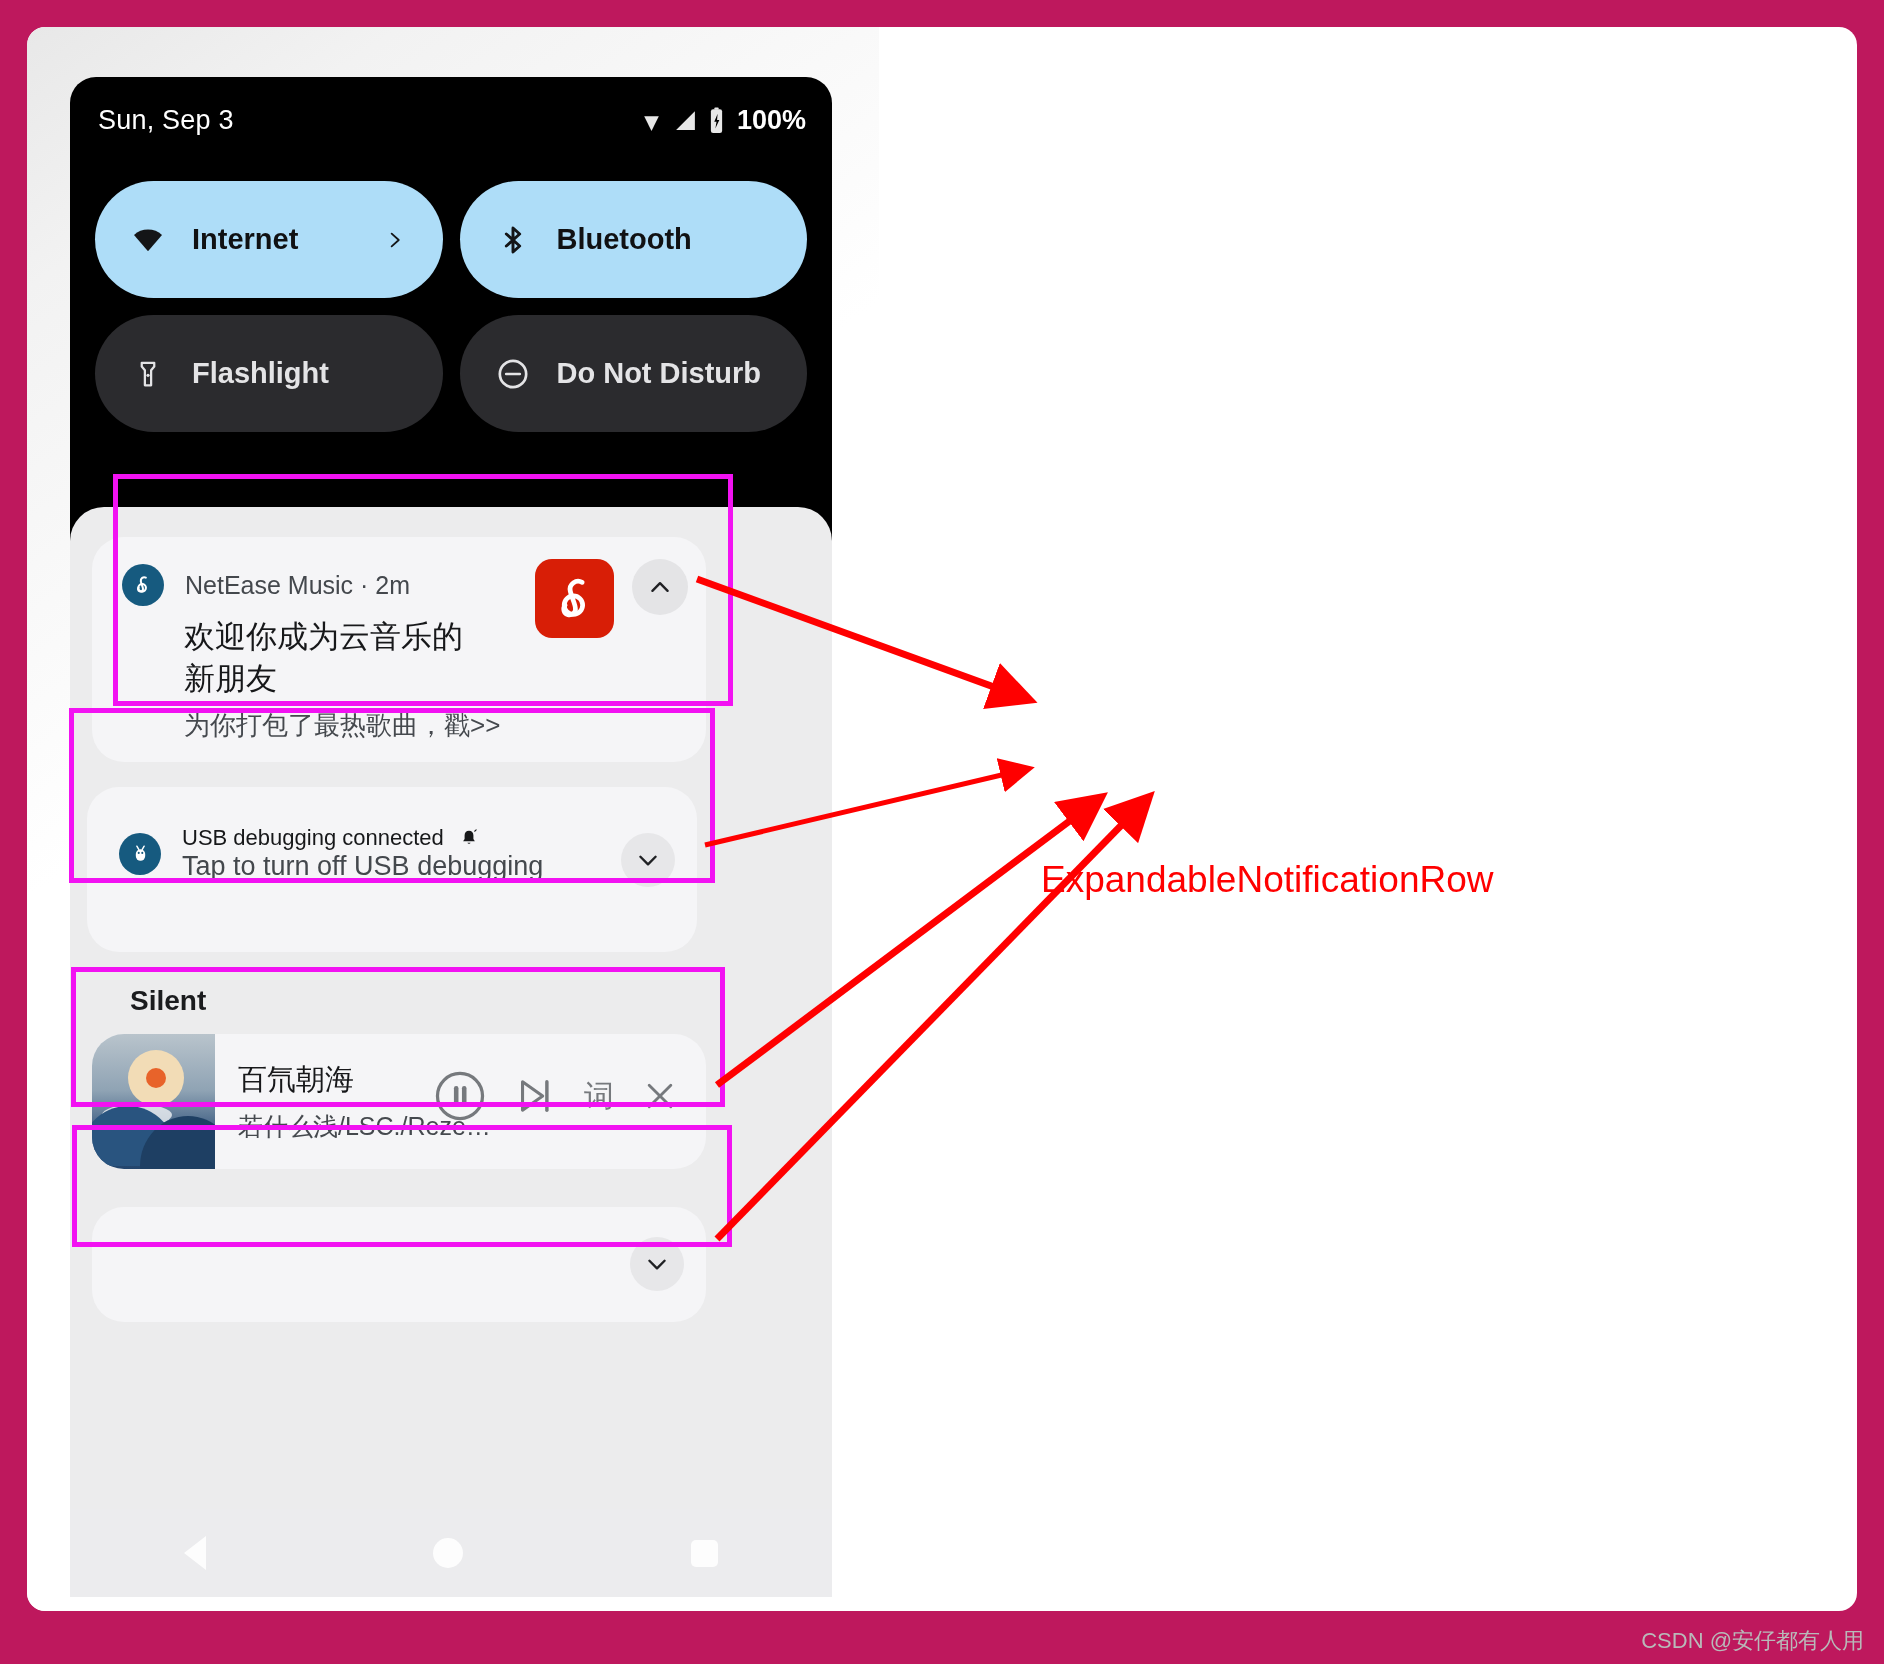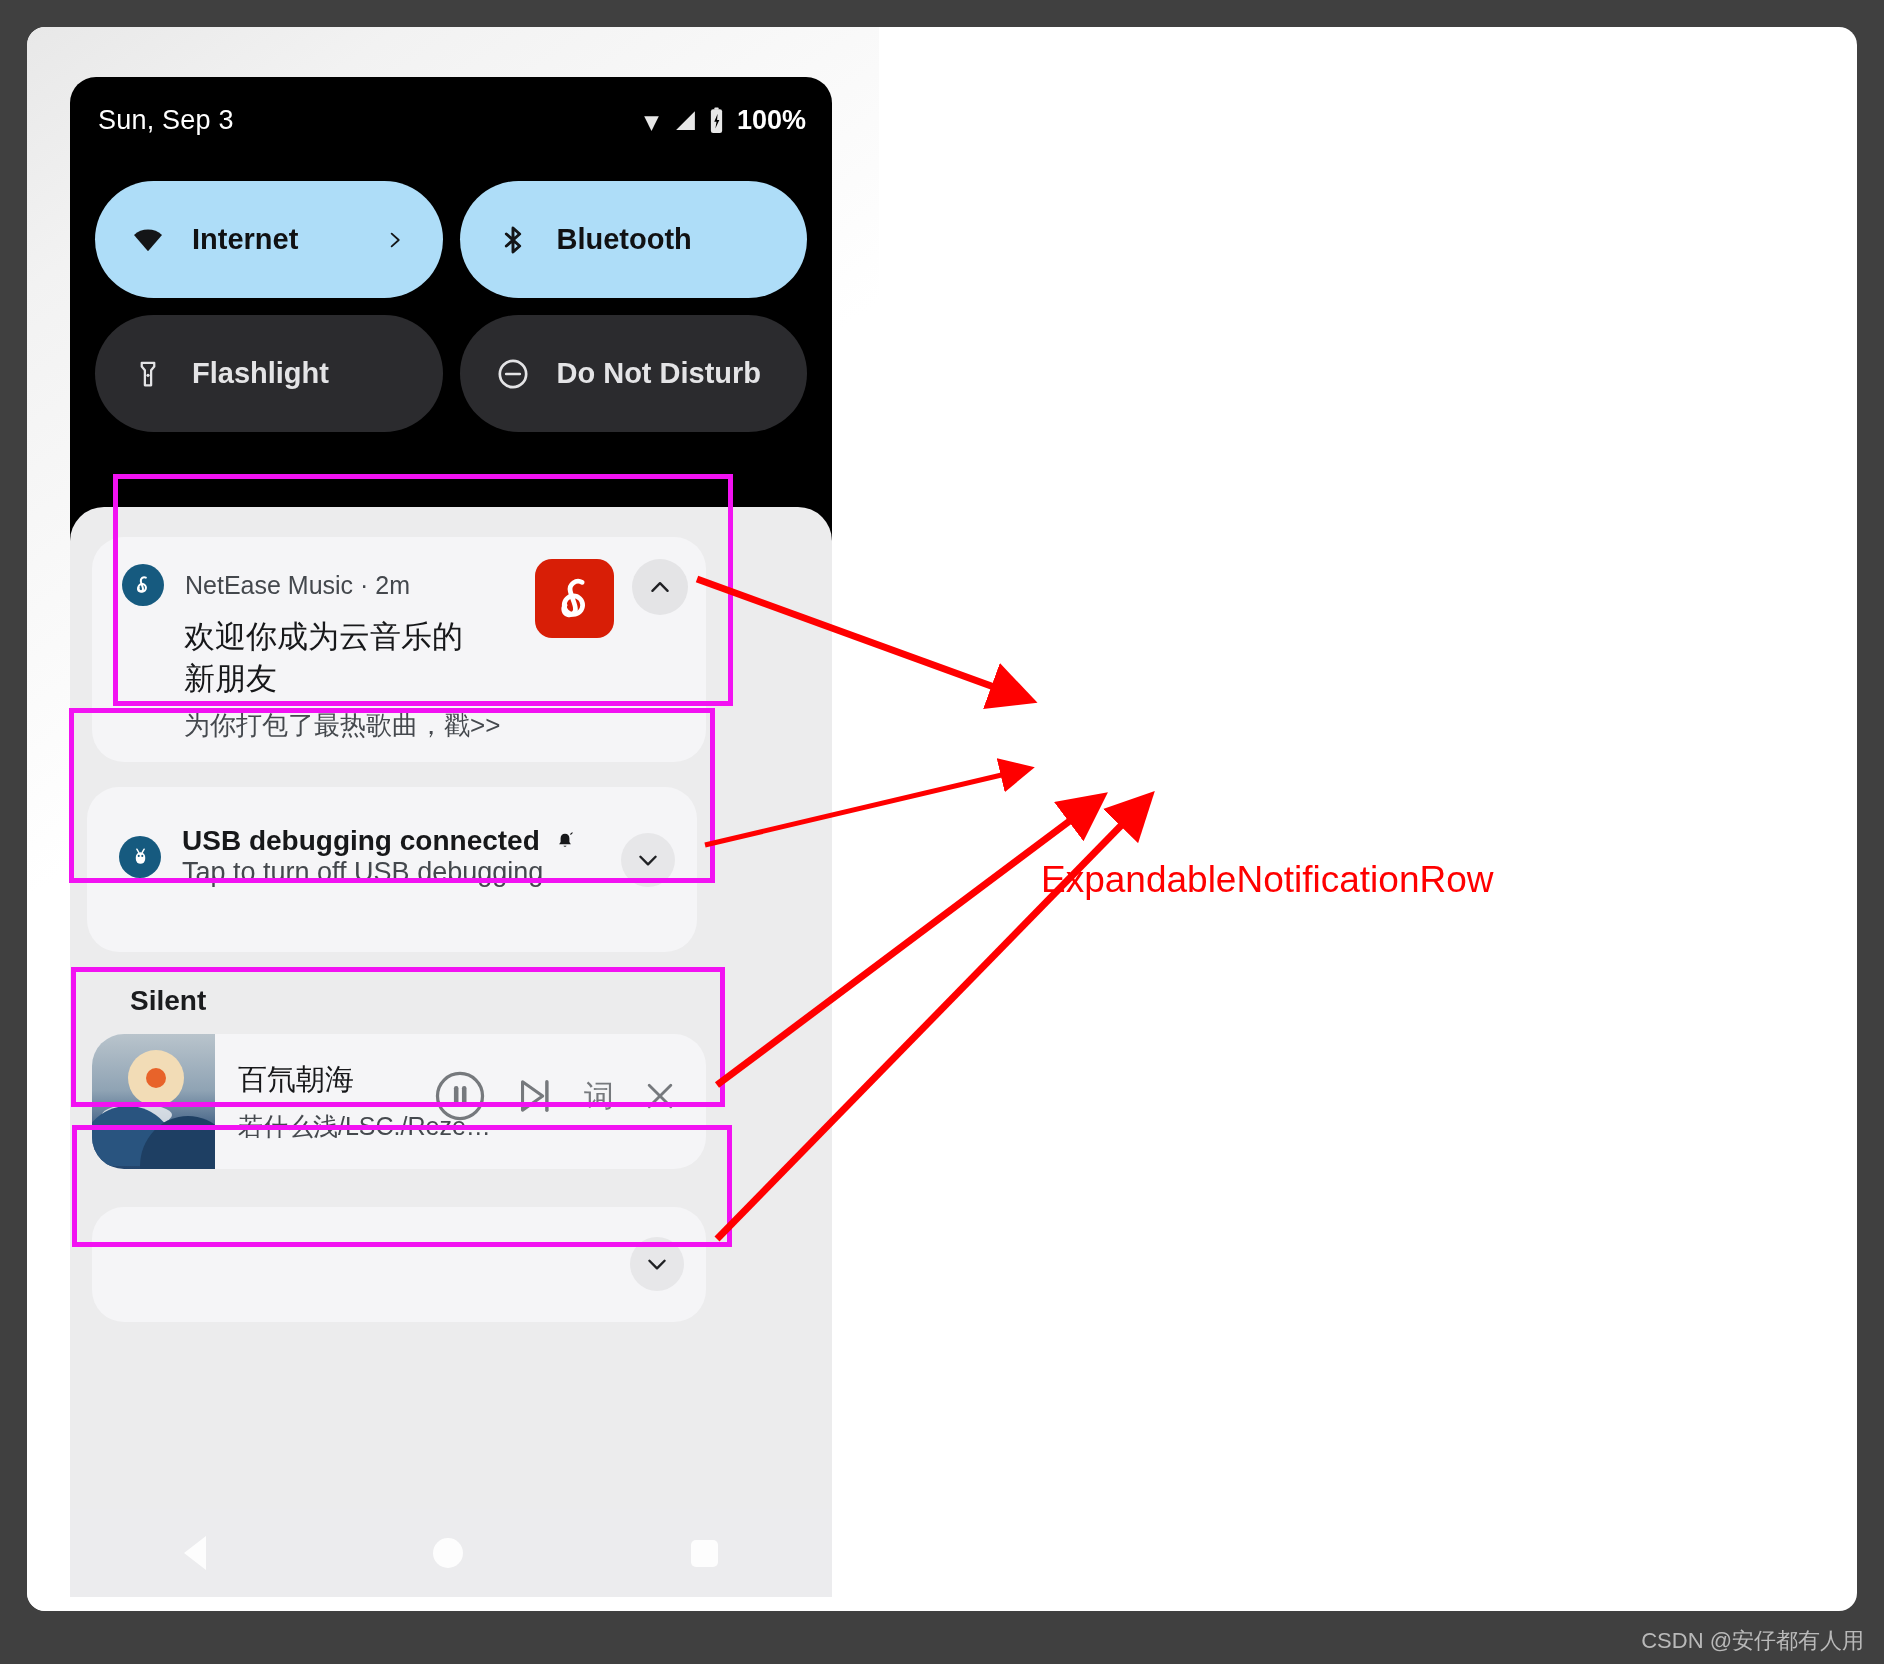--- a/index.html
+++ b/index.html
@@ -6,21 +6,21 @@
   html, body {
     width: 1884px; height: 1664px;
     background: #000;
     font-family: "Liberation Sans", "DejaVu Sans", sans-serif;
     overflow: hidden;
   }
 
   #root {
     position: relative;
     width: 1884px; height: 1664px;
-    background: #404040;
+    background: #be185d;
     padding-left: 36px;
   }
 
   
   .page-card {
     position: absolute;
     left: 27px; top: 27px;
     width: 1830px; height: 1584px;
     background: #ffffff;
     border-radius: 18px;
@@ -124,21 +124,21 @@
   .n-expand {
     position: absolute; right: 18px; top: 22px;
     width: 56px; height: 56px; border-radius: 50%;
     background: #e4e4e6; display:flex; align-items:center; justify-content:center;
   }
 
   
   .n-usb { left: 17px; top: 280px; width: 610px; height: 165px; }
   .n-2row { display: flex; align-items: center; padding: 38px 0 0 32px; }
   .n-2text { margin-left: 21px; }
-  .n-t1 { font-size: 28px; font-weight: 700; color: #17181a; display:flex; align-items:center; gap:14px;}
+  .n-t1 { font-size: 22px; font-weight: 400; color: #17181a; display:flex; align-items:center; gap:14px;}
   .n-t2 { font-size: 27px; color: #44484d; }
   .n-chev-dn {
     position: absolute; right: 22px; top: 46px;
     width: 54px; height: 54px; border-radius: 50%;
     background: #e7e7e9; display:flex; align-items:center; justify-content:center;
   }
 
   
   .silent-hd {
     position: absolute; left: 60px; top: 478px;

